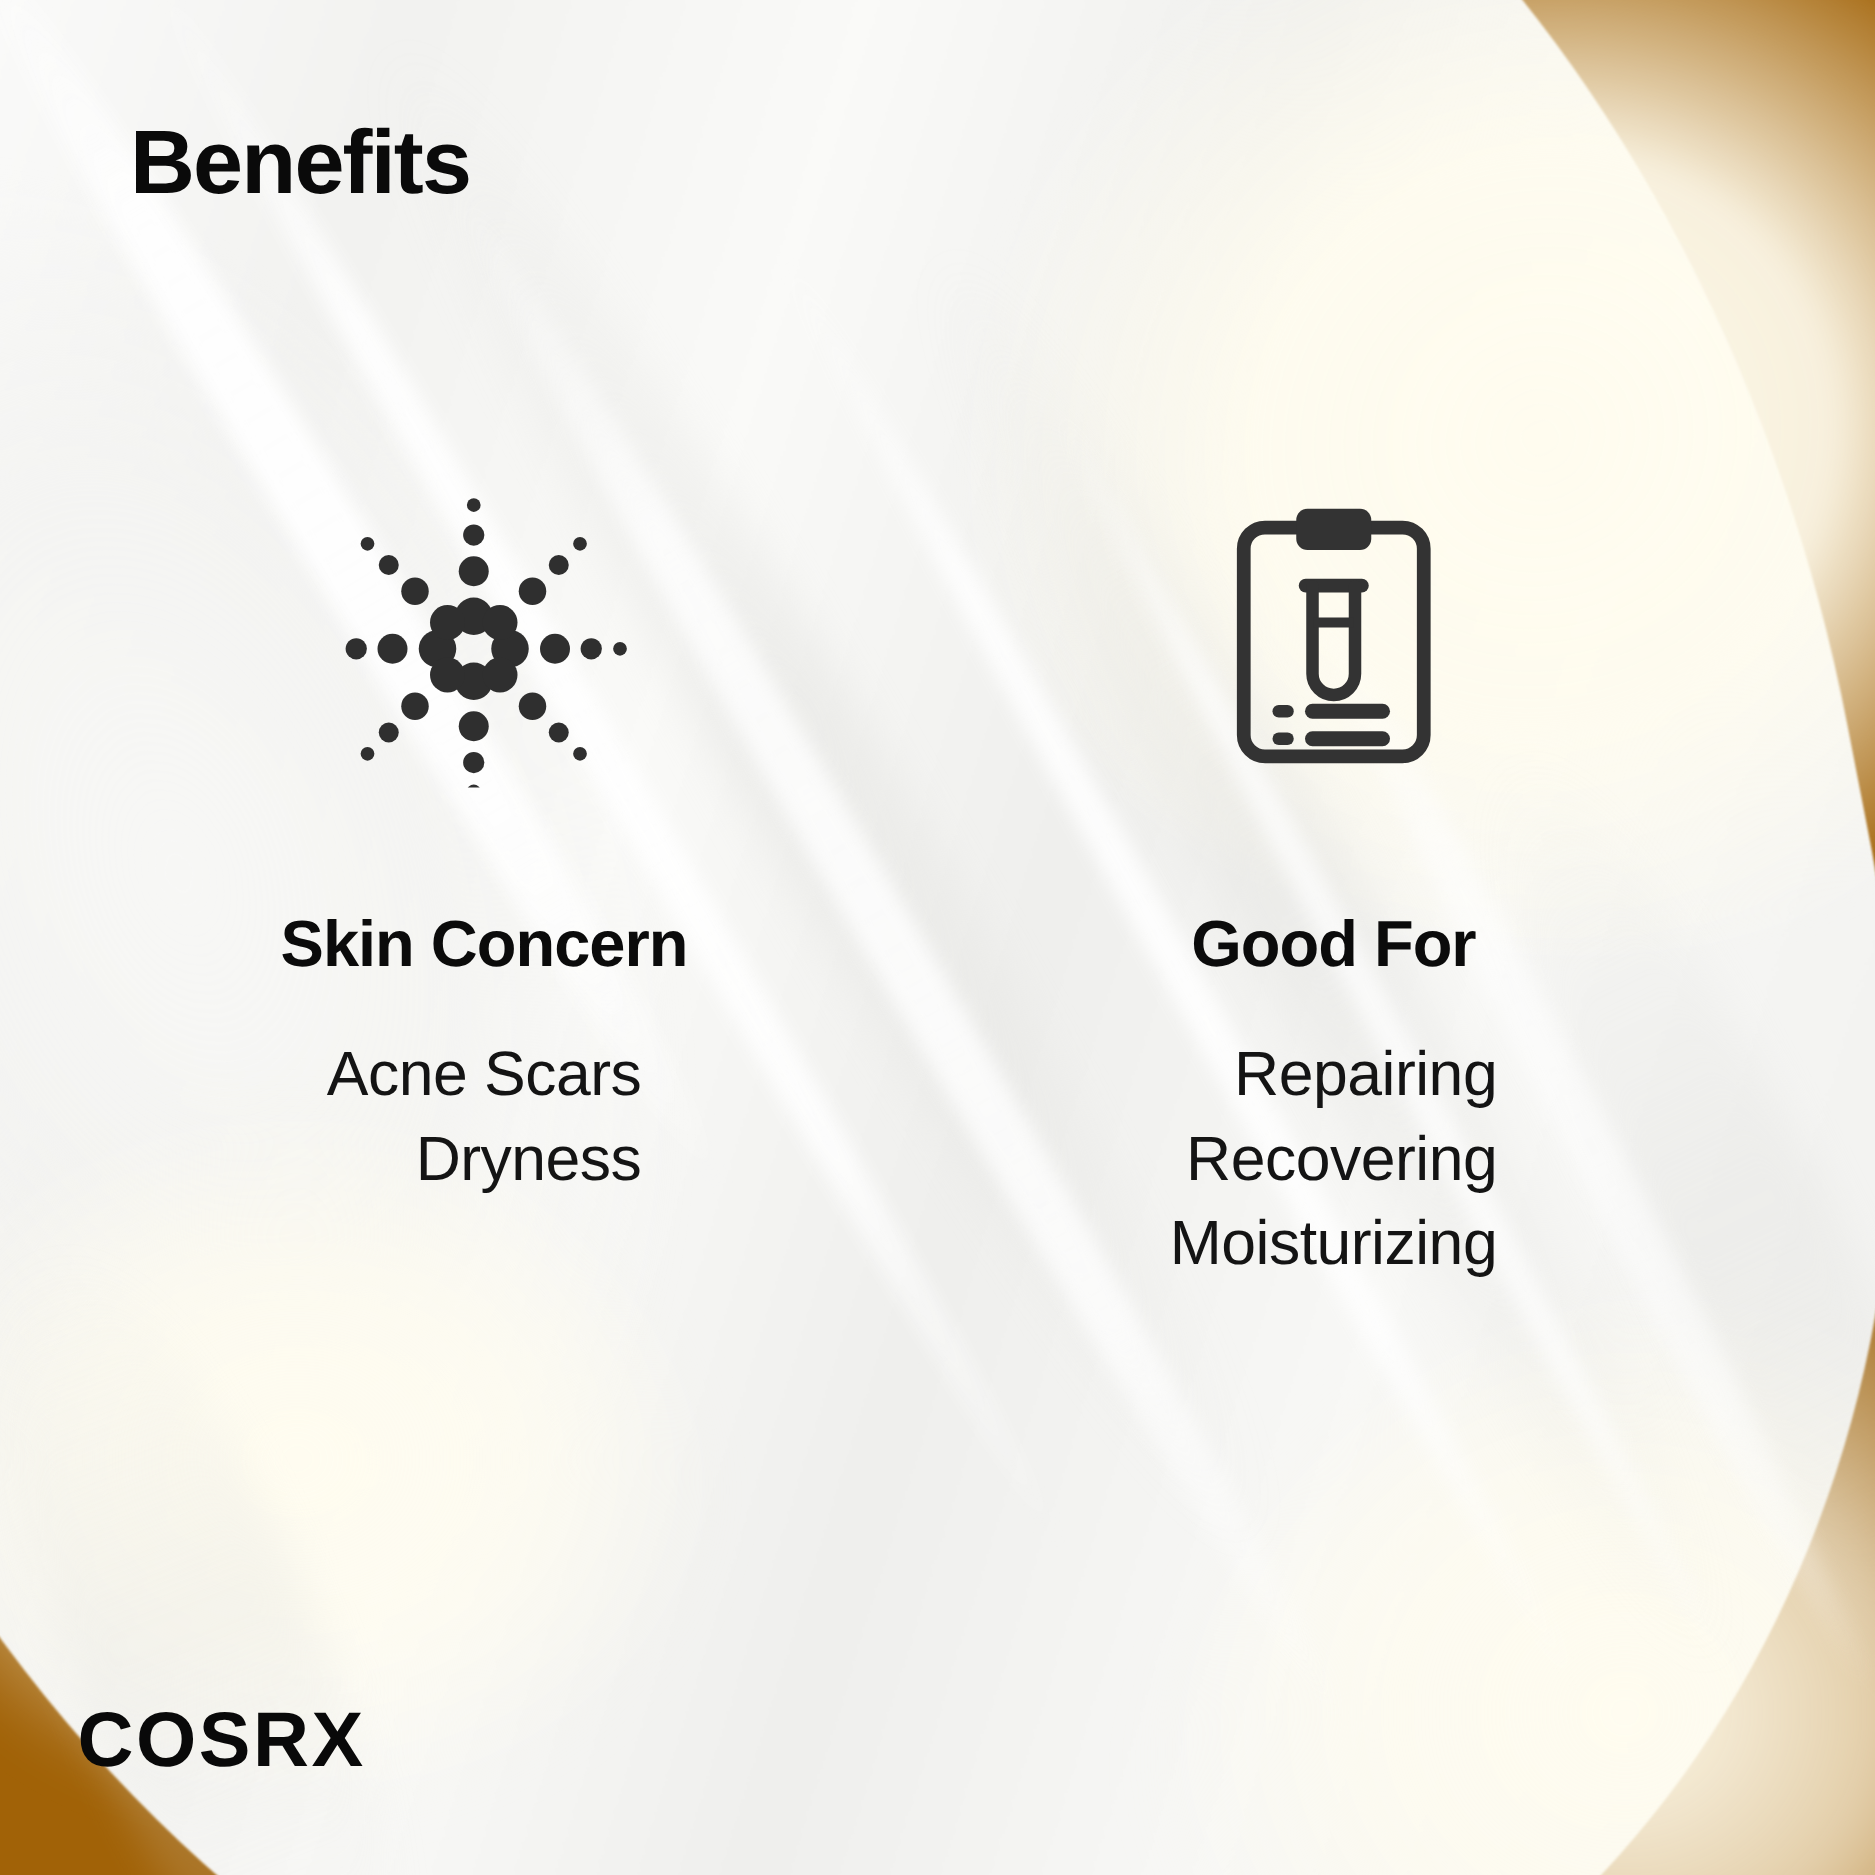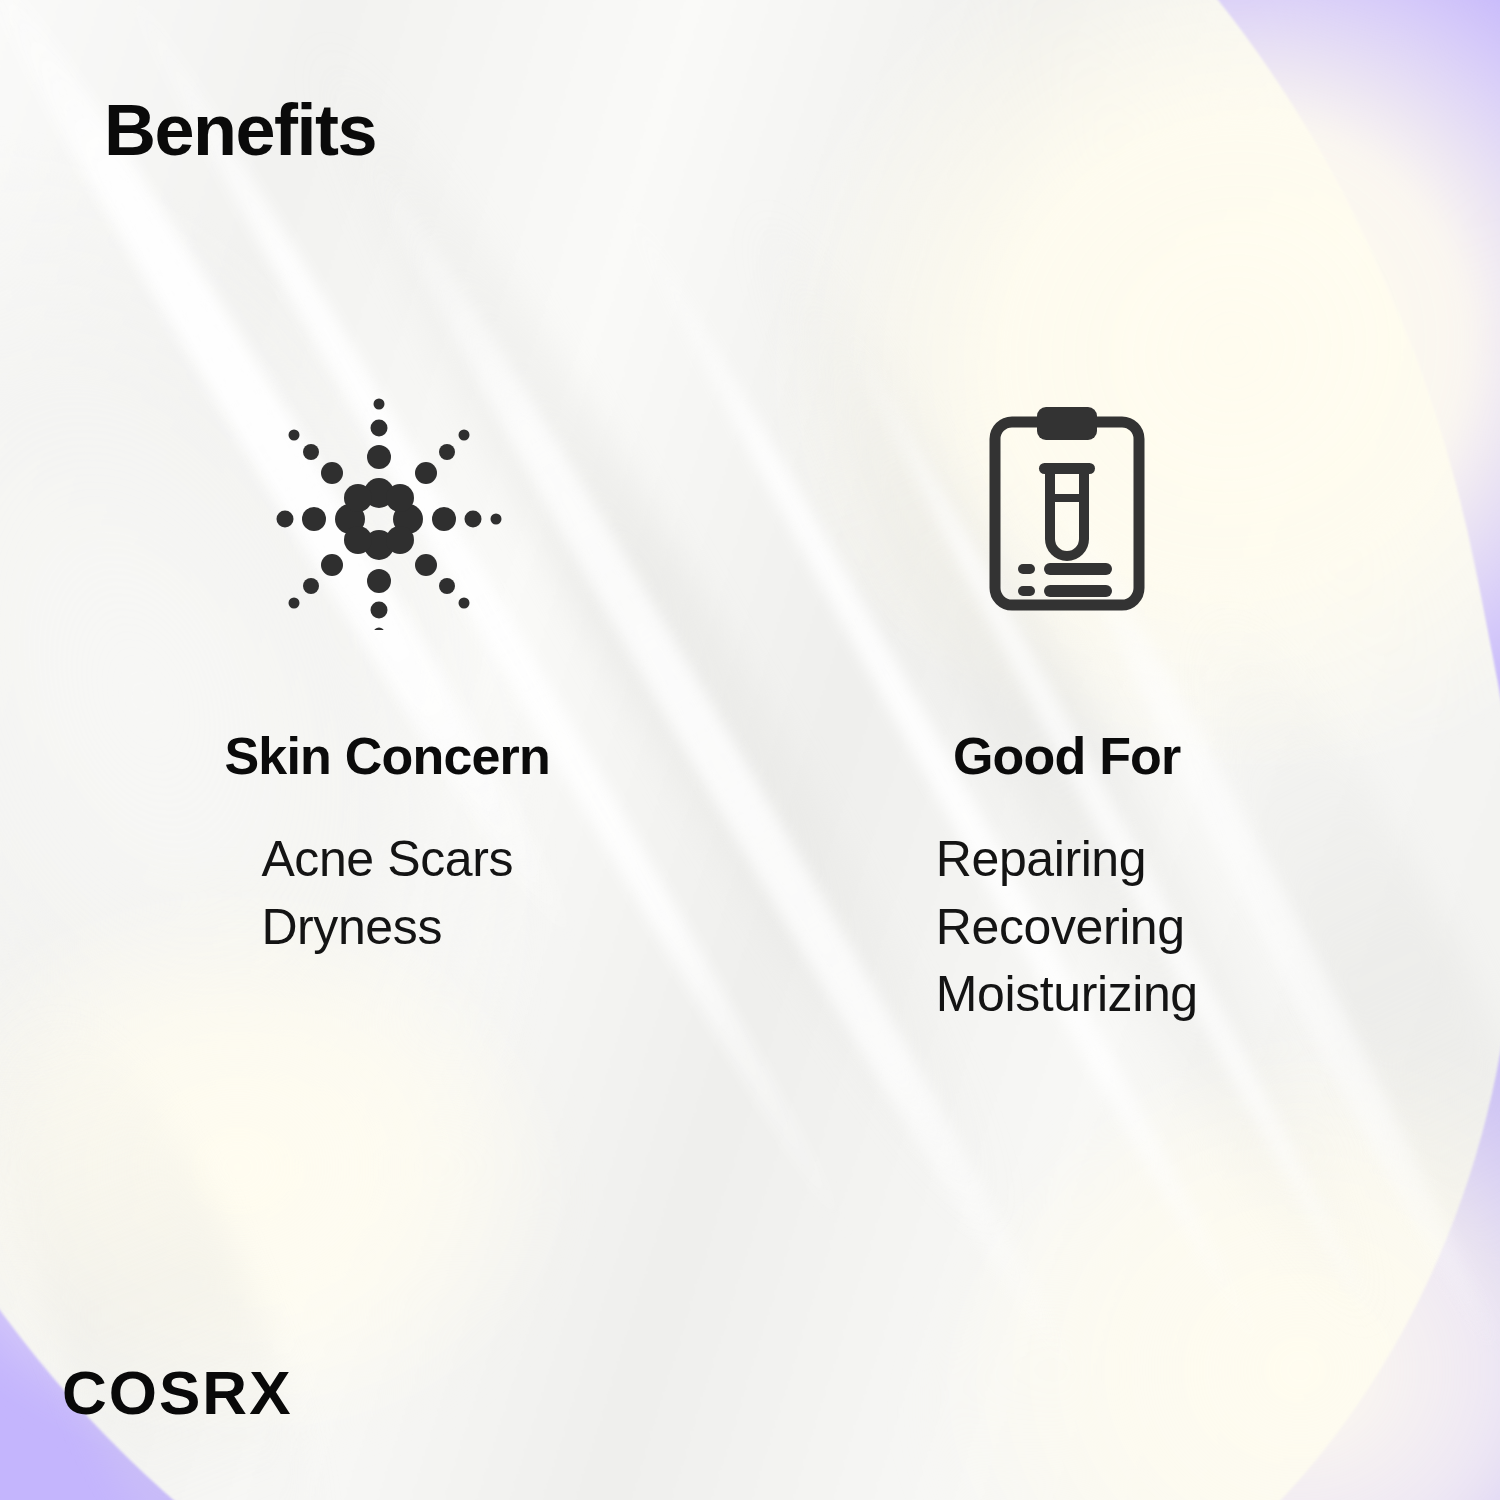--- a/index.html
+++ b/index.html
@@ -10,21 +10,21 @@
     width: 1500px;
     height: 1500px;
     font-family: "Liberation Sans", sans-serif;
     overflow: hidden;
   }
 
   #page {
     position: relative;
     width: 1500px;
     height: 1500px;
-    background: #c4b5fd;
+    background: #a16207;
     overflow: hidden;
   }
 
   
   .bg-layer {
     position: absolute;
     inset: 0;
     pointer-events: none;
   }
 
@@ -182,21 +182,21 @@
     font-size: 52px;
     font-weight: 700;
     color: #0b0b0b;
     letter-spacing: -0.8px;
     margin-top: 95px;
     line-height: 1;
   }
 
   .col-list {
     margin-top: 44px;
-    text-align: left;
+    text-align: right;
   }
   .col-list-item {
     font-size: 50px;
     font-weight: 400;
     color: #141414;
     line-height: 1.35;
     letter-spacing: -0.4px;
   }
 
   #logo-cosrx {

